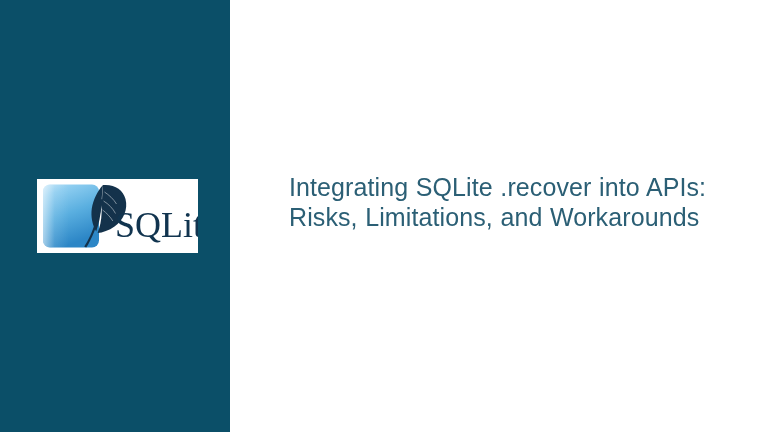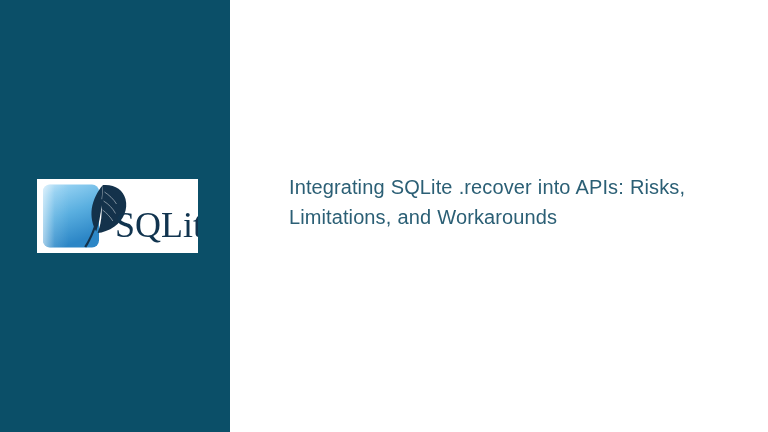--- a/index.html
+++ b/index.html
@@ -49,21 +49,21 @@
   .title-block {
     position: absolute;
     left: 289px;
     top: 172px;
     width: 440px;
   }
 
   .slide-title {
     margin: 0;
     font-family: "Liberation Sans", sans-serif;
-    font-size: 20px;
+    font-size: 25px;
     line-height: 30px;
     font-weight: 400;
     color: #2b5f75;
     letter-spacing: 0.1px;
     word-spacing: 0.5px;
   }
 </style>
 </head>
 <body>
 

